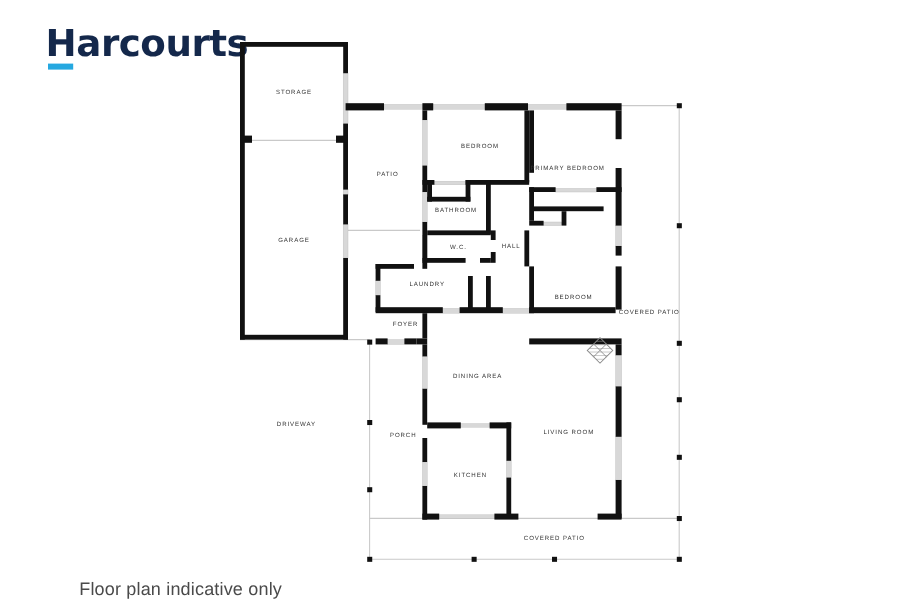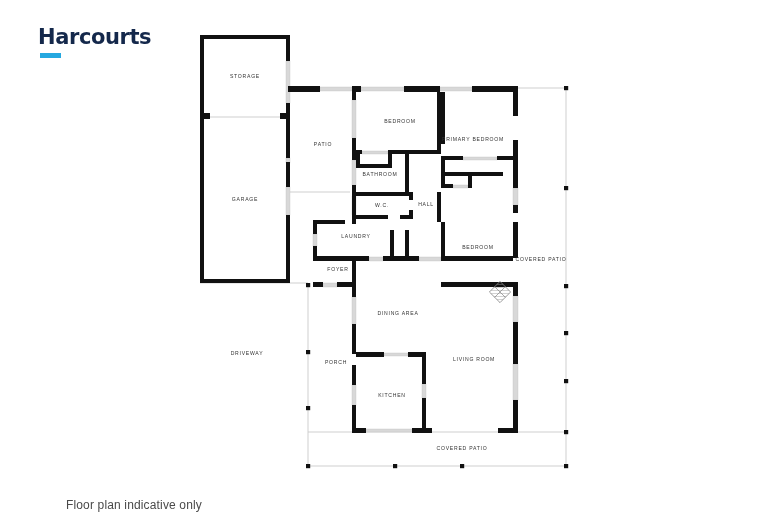--- a/index.html
+++ b/index.html
@@ -26,42 +26,42 @@
   .brand {
     position: absolute;
     left: 38px;
     top: 20px;
     width: 200px;
     height: 46px;
     user-select: none;
   }
   .brand-word {
     font-family: "DejaVu Sans", sans-serif;
-    font-size: 21px;
+    font-size: 31px;
     font-weight: 700;
     letter-spacing: -0.4px;
     color: #14284b;
     line-height: 34px;
     white-space: nowrap;
   }
   .brand-rule {
     position: absolute;
     left: 2px;
     top: 33px;
     width: 21px;
     height: 5px;
     background: #25a8e0;
   }
 
   
   .footer-note {
     position: absolute;
     left: 31px;
-    top: 498px;
-    font-size: 12px;
+    top: 483px;
+    font-size: 15px;
     color: #4a4a4a;
     letter-spacing: 0.15px;
     white-space: nowrap;
     padding-left: 35px;
   }
 
   
   #plan-wrap {
     position: absolute;
     left: 0;

